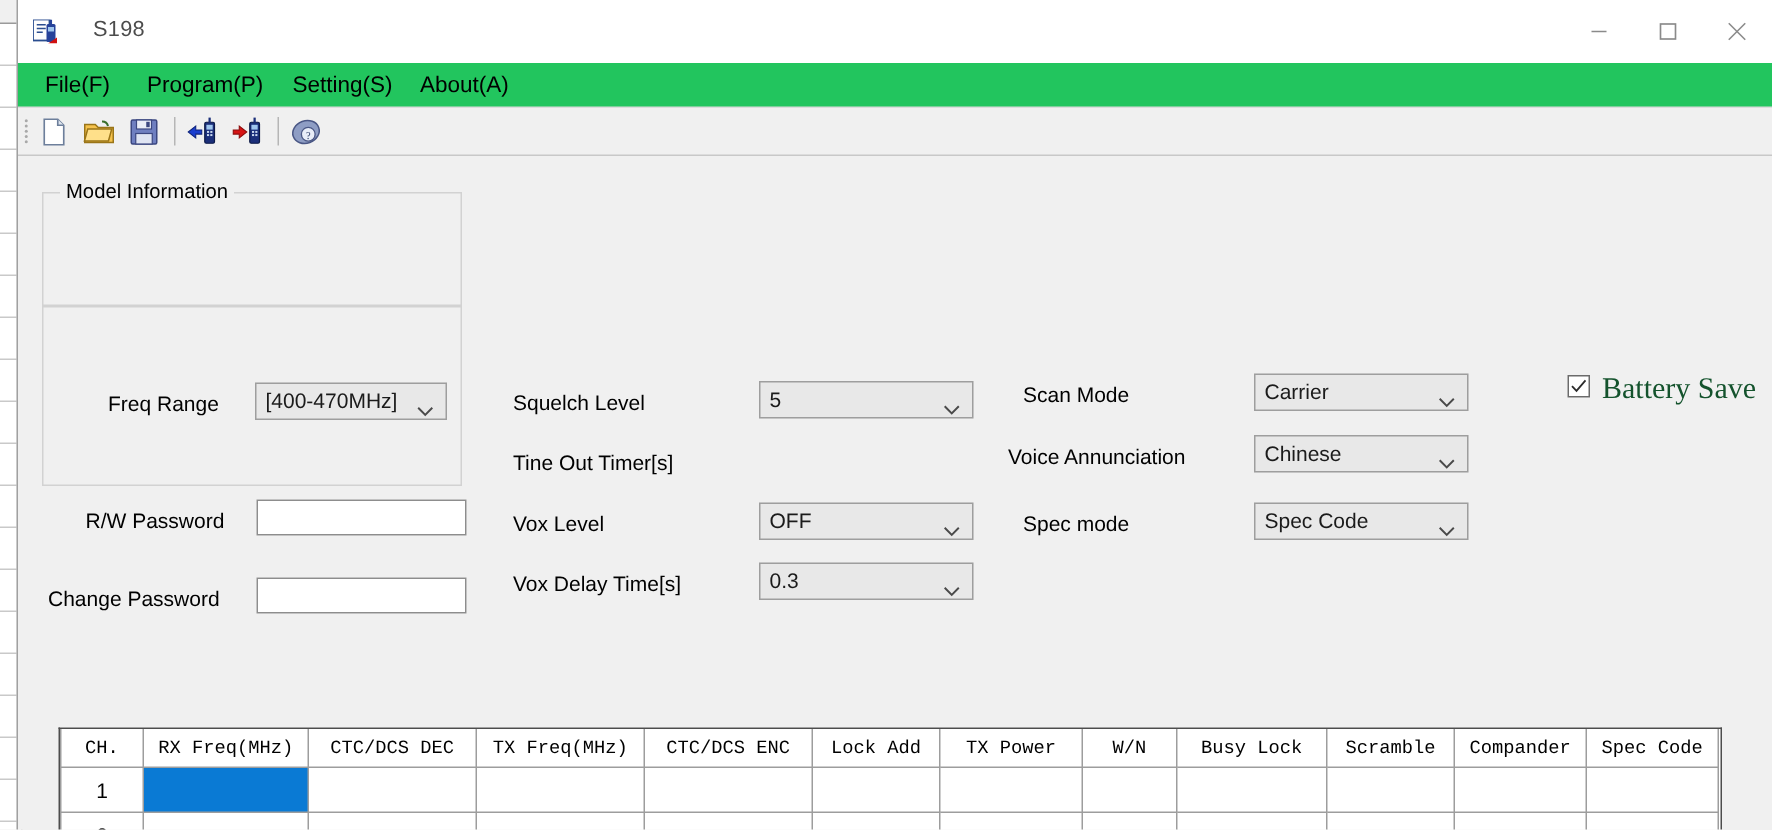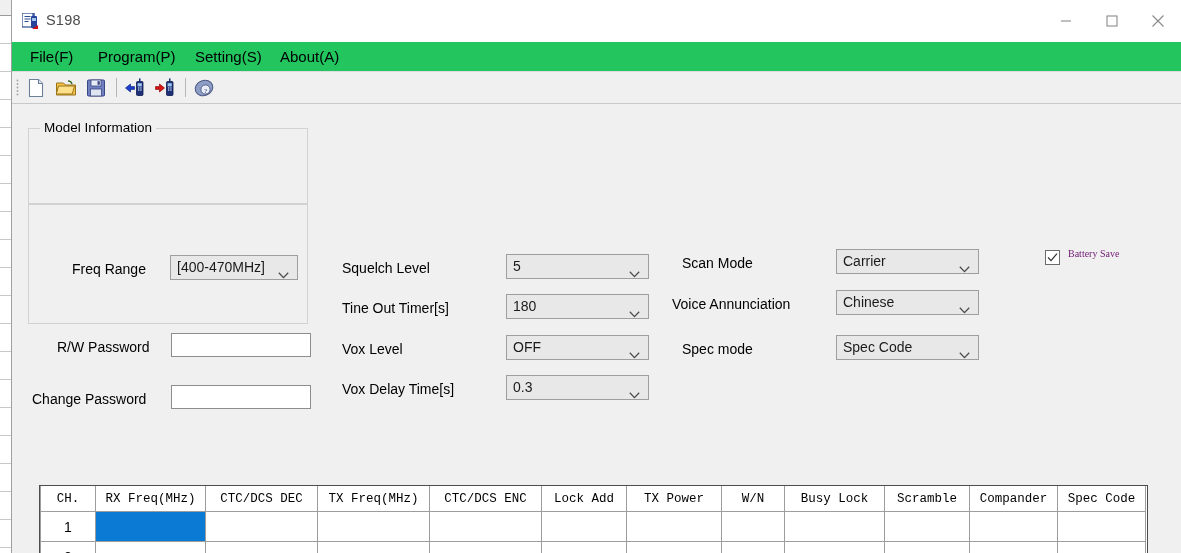--- a/index.html
+++ b/index.html
@@ -25,21 +25,21 @@
   }
 
   
   #titlebar{
     position:relative;height:42px;background:#ffffff;
   }
   #title-icon{
     position:absolute;left:10px;top:13px;width:17px;height:16px;
   }
   #title-text{
-    position:absolute;left:34px;top:12px;font-size:14.5px;color:#4c4c4c;
+    position:absolute;left:50px;top:12px;font-size:14.5px;color:#4c4c4c;
     letter-spacing:.2px;
   }
   .wbtn{
     position:absolute;top:0;width:46px;height:41px;cursor:default;
   }
   .wbtn svg{position:absolute;left:50%;top:50%;transform:translate(-50%,-50%);}
   #btn-min{right:93px;}
   #btn-max{right:47px;}
   #btn-close{right:1px;}
 
@@ -101,21 +101,21 @@
   }
 
   
   #chk-battery{position:absolute;left:1033px;top:144px;cursor:default;}
   #chk-battery .box{
     position:absolute;left:0;top:2px;width:15px;height:15px;
     background:#fff;border:1px solid #6b6b6b;box-sizing:border-box;
   }
   #chk-battery .box svg{position:absolute;left:1px;top:1px;}
   #chk-battery .lbl{
-    position:absolute;left:23px;top:0px;font-size:10px;color:#701a75;
+    position:absolute;left:23px;top:0px;font-size:20px;color:#14532d;
     font-family:"Liberation Serif", serif;white-space:nowrap;
   }
 
   
   #grid-wrap{
     position:absolute;left:27px;top:381px;width:1107px;height:180px;
     background:#fff;border:1px solid #4d4d4d;border-bottom:none;
     overflow:hidden;
   }
   table.grid{border-collapse:collapse;table-layout:fixed;width:1105px;}
@@ -308,28 +308,20 @@
     <div class="combo" style="left:494px;top:150px;width:143px;">
       <span class="cval">5</span>
       <span class="carrow">
         <svg width="11" height="7" viewBox="0 0 11 7">
             <polyline points="0.8,0.8 5.5,5.6 10.2,0.8" fill="none" stroke="#4a4a4a" stroke-width="1.3"></polyline>
           </svg>
       </span>
     </div>
 
     <span class="fld-label" style="left:330px;top:196px;width:162px;">Tine Out Timer[s]</span>
-    <div class="combo" style="left:494px;top:190px;width:143px;">
-      <span class="cval">180</span>
-      <span class="carrow">
-        <svg width="11" height="7" viewBox="0 0 11 7">
-            <polyline points="0.8,0.8 5.5,5.6 10.2,0.8" fill="none" stroke="#4a4a4a" stroke-width="1.3"></polyline>
-          </svg>
-      </span>
-    </div>
 
     <span class="fld-label" style="left:330px;top:237px;width:162px;">Vox Level</span>
     <div class="combo" style="left:494px;top:231px;width:143px;">
       <span class="cval">OFF</span>
       <span class="carrow">
         <svg width="11" height="7" viewBox="0 0 11 7">
             <polyline points="0.8,0.8 5.5,5.6 10.2,0.8" fill="none" stroke="#4a4a4a" stroke-width="1.3"></polyline>
           </svg>
       </span>
     </div>

